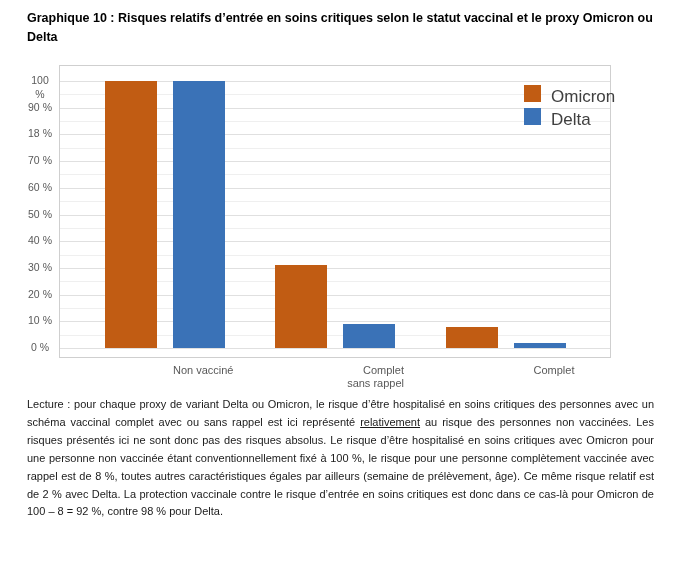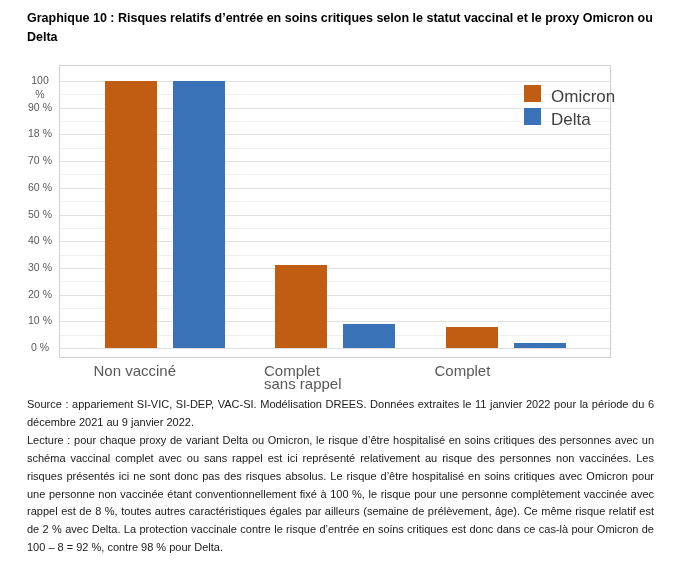--- a/index.html
+++ b/index.html
@@ -11,31 +11,31 @@
 
   #chart{position:absolute;left:27px;top:62px;width:596px;height:332px;}
   #plot{position:absolute;left:32px;top:3px;width:550px;height:291px;
         border:1px solid #cfcfcf;background:#fff;}
   .gridline{position:absolute;left:0;width:100%;height:1px;}
   .gridline.major{background:#e0e0e0;}
   .gridline.minor{background:#efefef;}
   .bar{position:absolute;}
   .ytick{position:absolute;left:0;width:26px;text-align:center;
          font-size:10.5px;color:#595959;line-height:14px;}
-  .xtick{position:absolute;width:140px;text-align:left;
-         font-size:15px;color:#595959;line-height:13px;}
+  .xtick{position:absolute;width:140px;text-align:right;
+         font-size:11px;color:#595959;line-height:13px;}
   #legend{position:absolute;left:497px;top:21px;}
   .legend-row{position:relative;height:23px;}
   .legend-swatch{position:absolute;left:0;top:2px;width:17px;height:17px;}
   .legend-label{position:absolute;left:27px;top:4px;font-size:17px;color:#404040;white-space:nowrap;}
 
   #notes{position:absolute;left:27px;top:396px;width:627px;
          font-size:11px;line-height:17.9px;text-align:justify;}
   #notes p{margin:0;}
-  .underlined{}
+  .underlined{text-decoration:underline;}
 </style>
 </head>
 <body>
 
 <div id="page">
 
   <div id="title">Graphique 10 : Risques relatifs d’entrée en soins critiques selon le statut vaccinal et le proxy Omicron ou Delta</div>
 
   <div id="chart">
     <div id="plot" style="border-color: rgb(207, 207, 207);">
@@ -98,17 +98,16 @@
           <div class="legend-label">Omicron</div>
         </div>
         <div class="legend-row">
           <div class="legend-swatch" style="background: rgb(58, 114, 183);"></div>
           <div class="legend-label">Delta</div>
         </div>
       </div>
   </div>
 
   <div id="notes">
-    <p><span>Source : appariement SI-VIC, SI-DEP, VAC-SI. Modélisation DREES. Données extraites le 11 janvier 2022 pour la période du 6 décembre 2021 au 9 janvier 2022.</span></p>
     <p><span>Lecture : pour chaque proxy de variant Delta ou Omicron, le risque d’être hospitalisé en soins critiques des personnes avec un schéma vaccinal complet avec ou sans rappel est ici représenté </span><span class="underlined">relativement</span><span> au risque des personnes non vaccinées. Les risques présentés ici ne sont donc pas des risques absolus. Le risque d’être hospitalisé en soins critiques avec Omicron pour une personne non vaccinée étant conventionnellement fixé à 100 %, le risque pour une personne complètement vaccinée avec rappel est de 8 %, toutes autres caractéristiques égales par ailleurs (semaine de prélèvement, âge). Ce même risque relatif est de 2 % avec Delta. La protection vaccinale contre le risque d’entrée en soins critiques est donc dans ce cas-là pour Omicron de 100 – 8 = 92 %, contre 98 % pour Delta.</span></p>
   </div>
 
 </div>
 
 </body></html>

